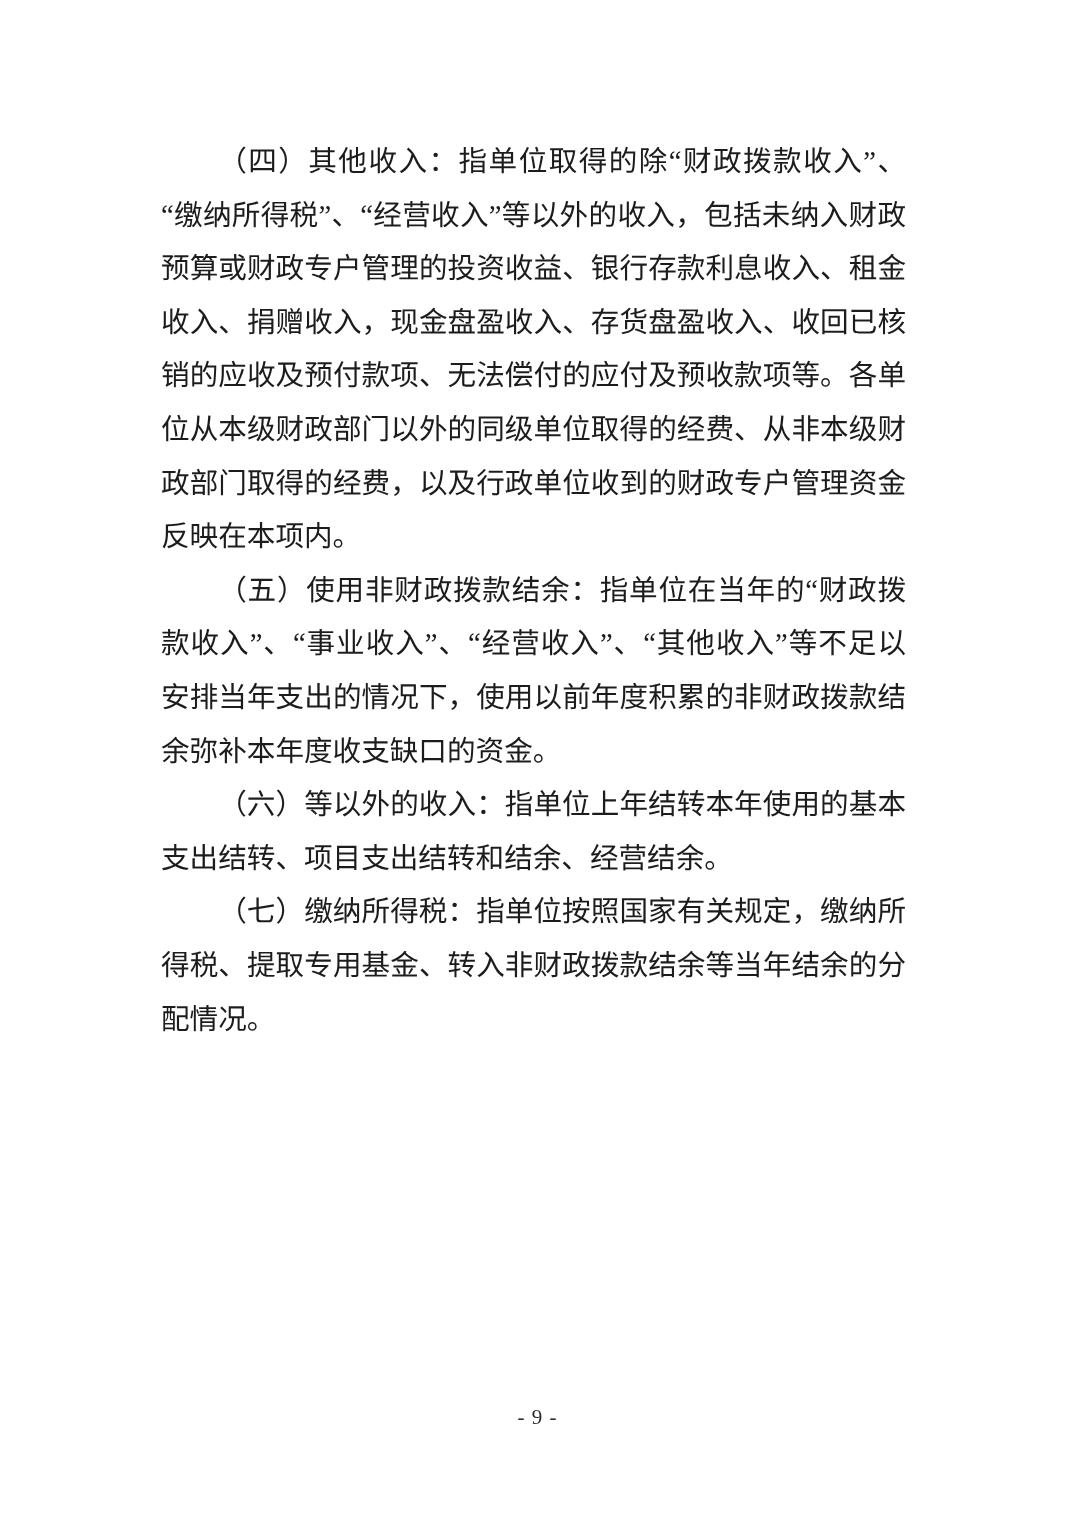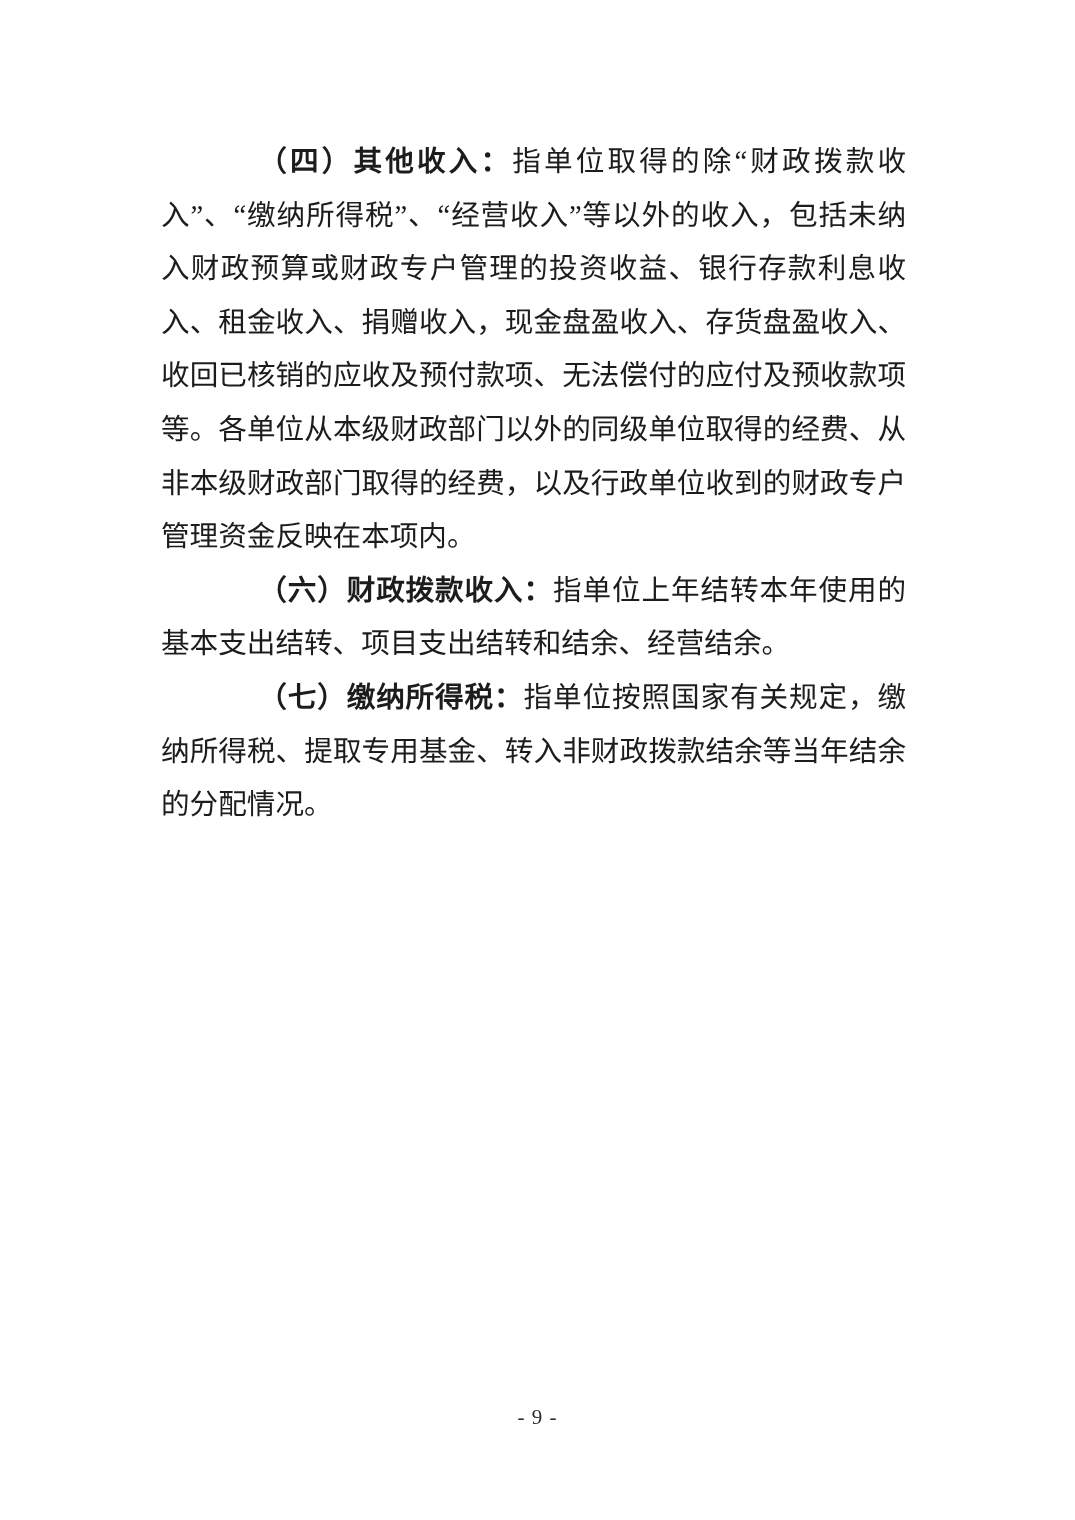--- a/index.html
+++ b/index.html
@@ -24,37 +24,37 @@
     line-height: 53.6px;
     text-align: justify;
     letter-spacing: 0;
   }
   .para {
     margin: 0;
     padding: 0;
     text-indent: 2em;
   }
   .para-heading {
-    font-weight: 700;
-    margin-left: 40px;
+    font-weight: 400;
   }
   .page-footer {
     position: absolute;
     left: 0;
     top: 1404px;
     width: 100%;
     text-align: center;
     font-size: 21px;
     line-height: 26px;
     letter-spacing: 1px;
     color: #2b2b2b;
   }
 </style>
 </head>
 <body>
 
 <main class="doc-body">
   <p class="para"><span class="para-heading">（四）其他收入：</span><span>指单位取得的除“财政拨款收入”、“缴纳所得税”、“经营收入”等以外的收入，包括未纳入财政预算或财政专户管理的投资收益、银行存款利息收入、租金收入、捐赠收入，现金盘盈收入、存货盘盈收入、收回已核销的应收及预付款项、无法偿付的应付及预收款项等。各单位从本级财政部门以外的同级单位取得的经费、从非本级财政部门取得的经费，以及行政单位收到的财政专户管理资金反映在本项内。</span></p>
-  <p class="para"><span class="para-heading">（六）财政拨款收入：</span><span>指单位上年结转本年使用的基本支出结转、项目支出结转和结余、经营结余。</span></p>
+  <p class="para"><span class="para-heading">（五）使用非财政拨款结余：</span><span>指单位在当年的“财政拨款收入”、“事业收入”、“经营收入”、“其他收入”等不足以安排当年支出的情况下，使用以前年度积累的非财政拨款结余弥补本年度收支缺口的资金。</span></p>
+  <p class="para"><span class="para-heading">（六）等以外的收入：</span><span>指单位上年结转本年使用的基本支出结转、项目支出结转和结余、经营结余。</span></p>
   <p class="para"><span class="para-heading">（七）缴纳所得税：</span><span>指单位按照国家有关规定，缴纳所得税、提取专用基金、转入非财政拨款结余等当年结余的分配情况。</span></p>
 </main>
 
 <footer class="page-footer">- 9 -</footer>
 
 </body></html>

